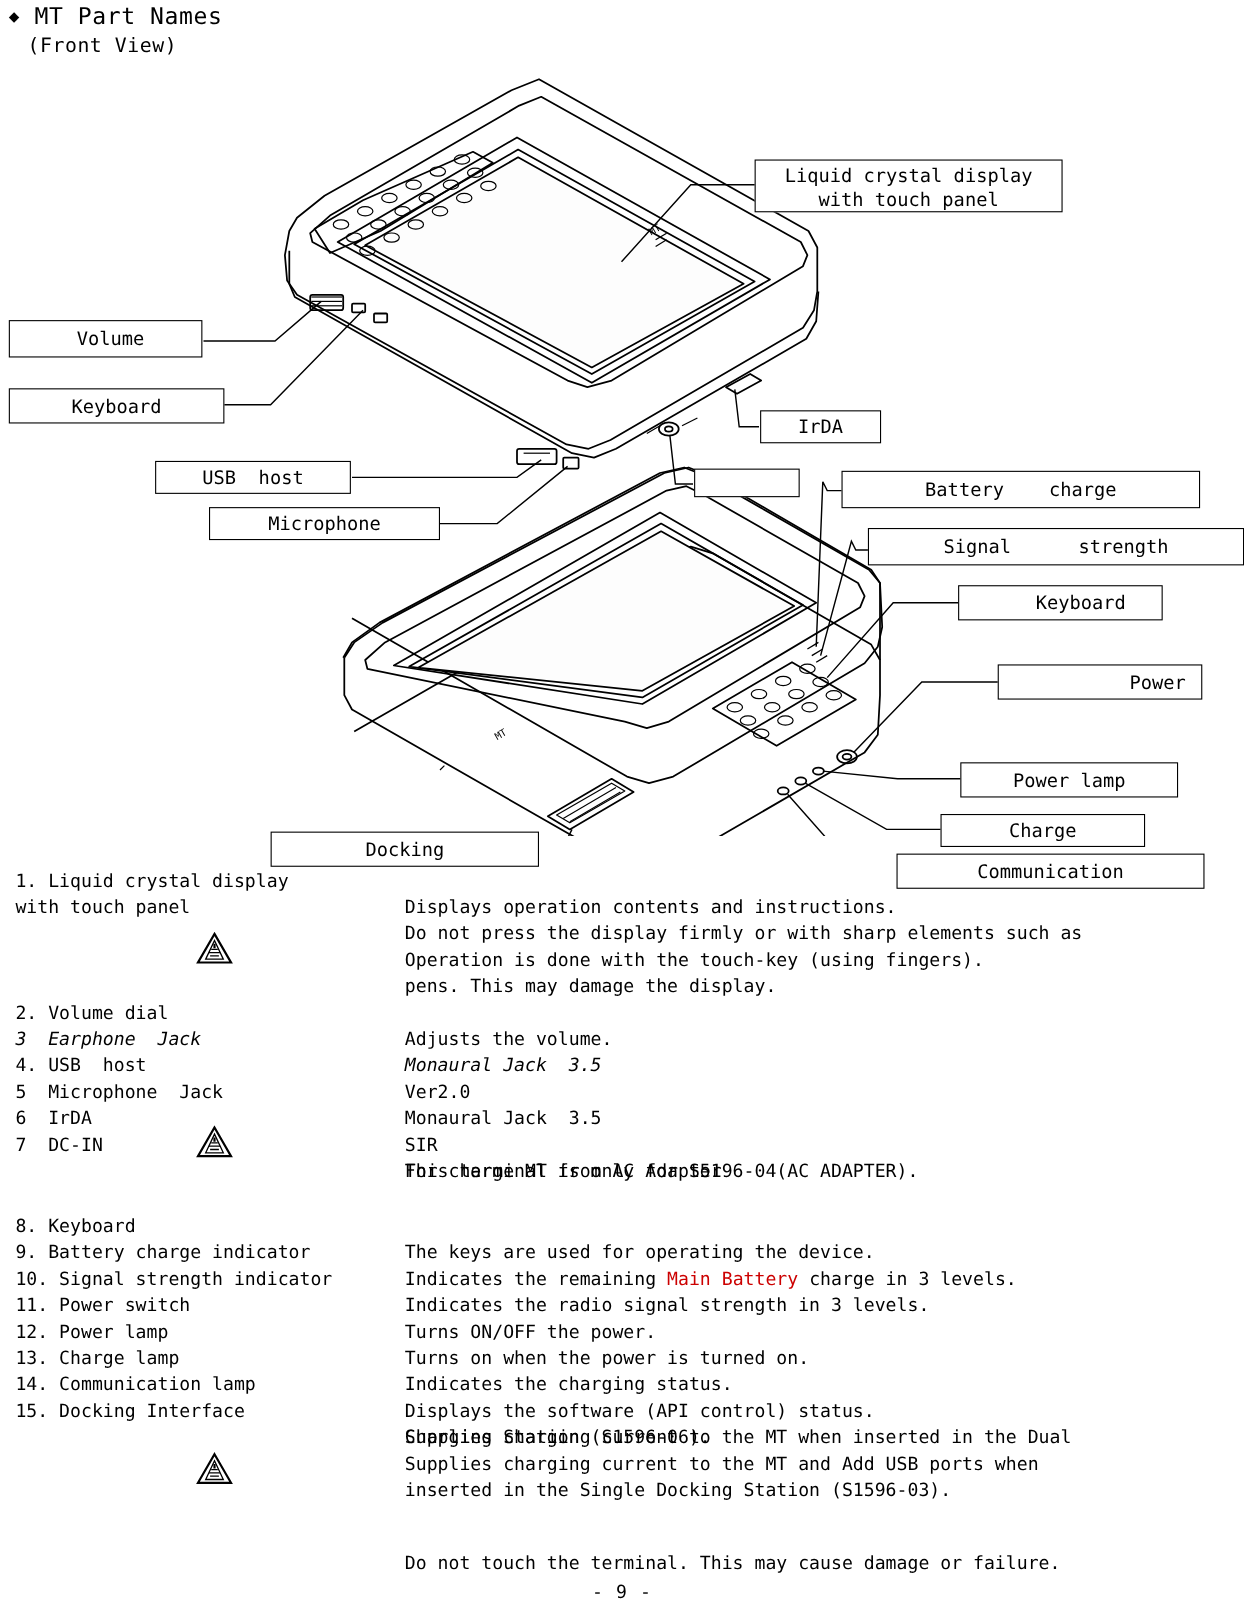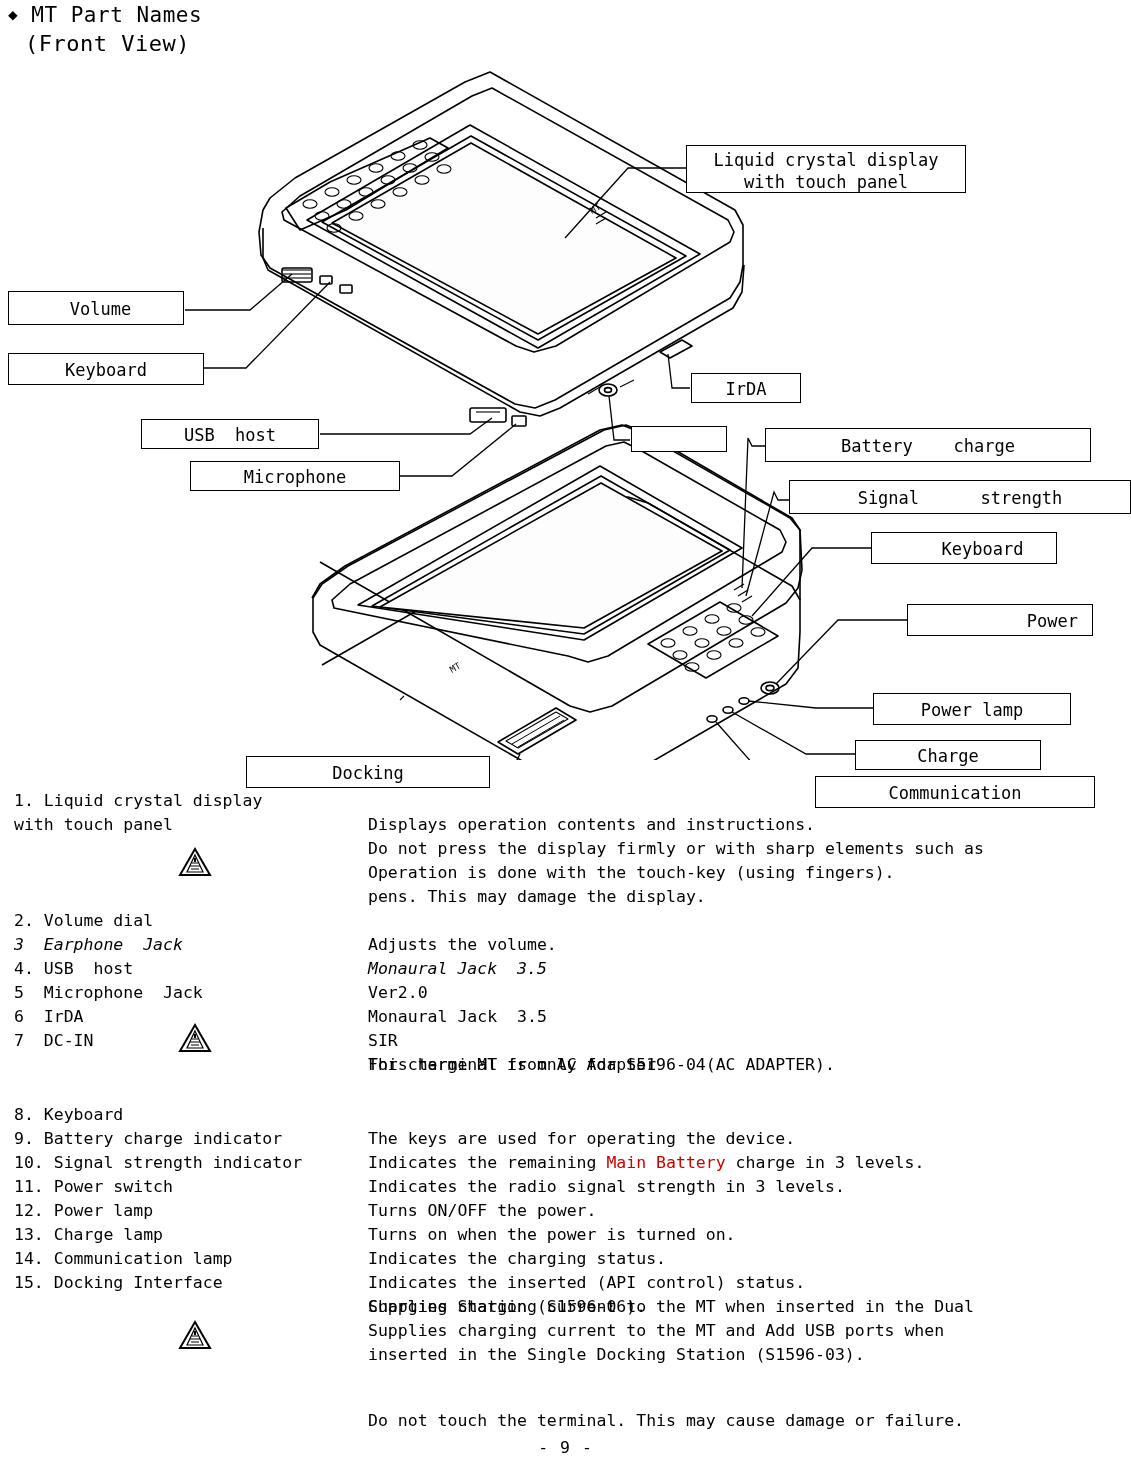--- a/index.html
+++ b/index.html
@@ -33,21 +33,21 @@
     white-space: pre;
   }
   .hdr .diamond {
     font-size: 16px;
     vertical-align: 2px;
   }
   .hdr2 {
     position: absolute;
     left: 25px;
     top: 31px;
-    font-size: 22px;
+    font-size: 18px;
     letter-spacing: 0.5px;
     white-space: pre;
   }
 
   
   .figure {
     position: absolute;
     left: 0;
     top: 60px;
     width: 1131px;
@@ -385,21 +385,21 @@
     <div class="row" style="height:24px;">
       <span class="col1">12. Power lamp</span>
       <span class="col2">Turns on when the power is turned on.</span>
     </div>
     <div class="row" style="height:24px;">
       <span class="col1">13. Charge lamp</span>
       <span class="col2">Indicates the charging status.</span>
     </div>
     <div class="row" style="height:24px;">
       <span class="col1">14. Communication lamp</span>
-      <span class="col2">Indicates the inserted (API control) status.</span>
+      <span class="col2">Displays the software (API control) status.</span>
     </div>
     <div class="row" style="height:24px;">
       <span class="col1">15. Docking Interface</span>
       <span class="col2">Supplies charging current to the MT when inserted in the Dual</span>
     </div>
     <div class="row" style="height:24px;">
       <span class="col2">Charging Station (S1596-06).</span>
     </div>
     <div class="row" style="height:24px;padding-left:42px;">
       <span class="col2">Supplies charging current to the MT and Add USB ports when</span>

